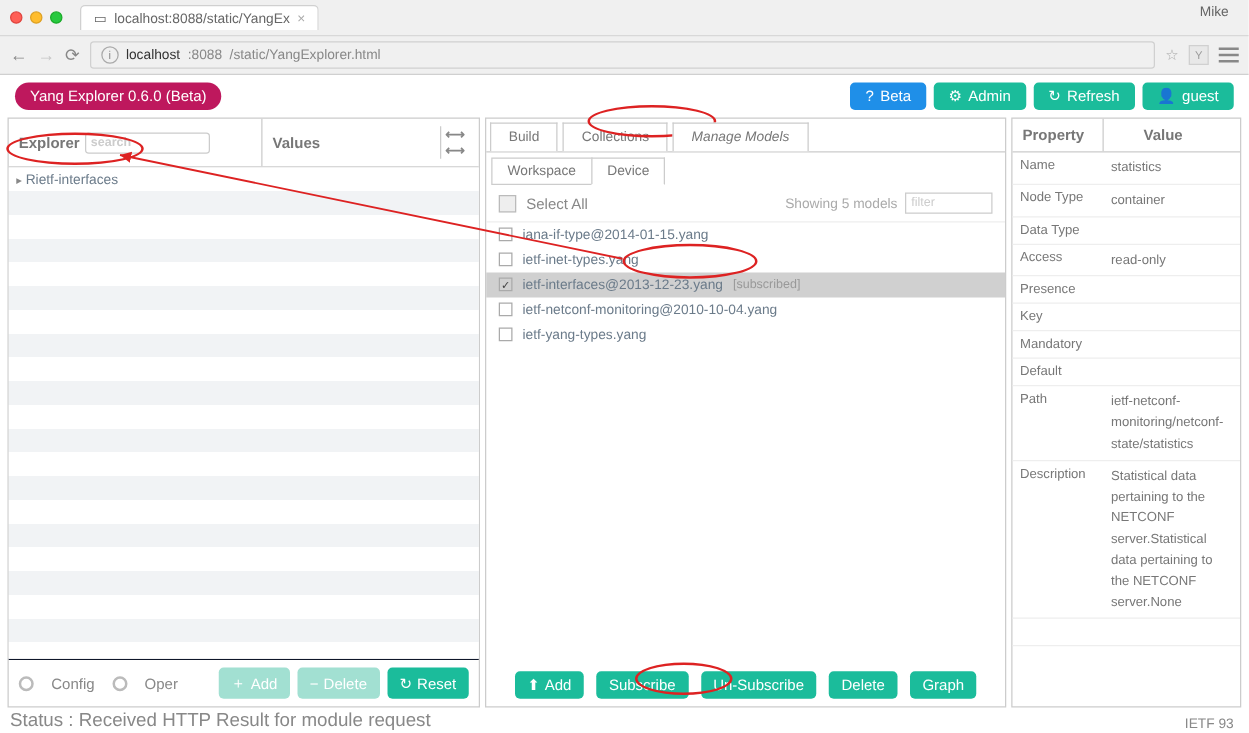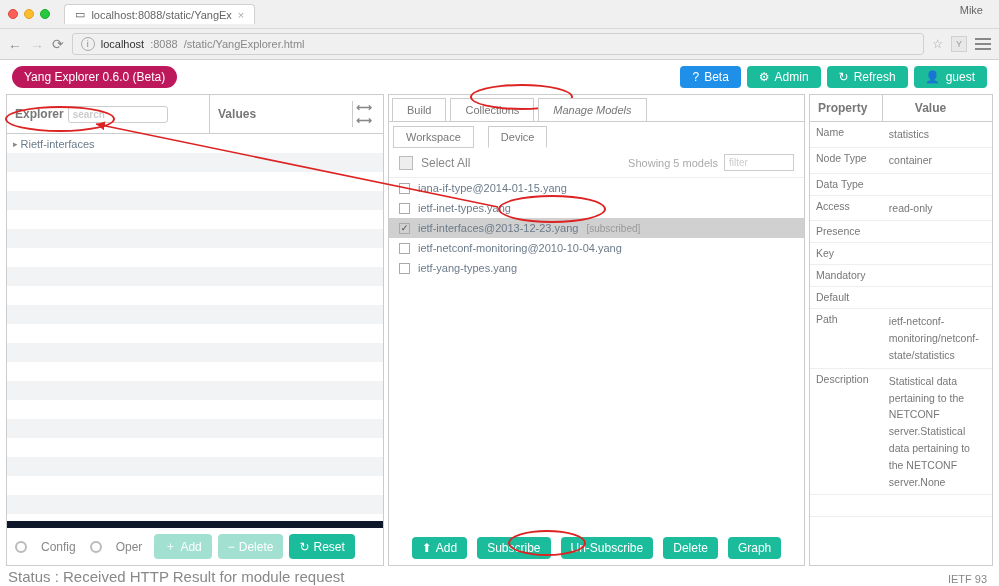--- a/index.html
+++ b/index.html
@@ -43,42 +43,42 @@
 .left-header { display: flex; border-bottom: 1px solid #ccc; }
 .col-h { padding: 6px 8px; font-weight: bold; font-size: 12px; color: #777; position: relative; display:flex;align-items:center;gap:4px;}
 .col-explorer { width: 54%; border-right: 1px solid #ccc; }
 .col-values { flex: 1; display:flex; align-items:center; justify-content:space-between; }
 .shrink-box { display:flex;flex-direction:column;border-left:1px solid #ccc;height:100%;}
 .shrink-box span{font-size:11px;color:#888;padding:0 3px;}
 .search-ex { border: 1px solid #ccc; border-radius: 3px; font-size: 10px; padding: 2px 4px; color: #ccc; width: 100px; }
 .tree-area { flex: 1; background: repeating-linear-gradient(#fff, #fff 19px, #f1f3f5 19px, #f1f3f5 38px); padding: 4px 6px; position: relative; }
 .tree-node { display:flex; align-items:center; gap:3px; font-size:11px; color: #6b7b8a; }
 .tri { font-size:9px;color:#888;}
-.left-footer { display: flex; align-items: center; justify-content: flex-start; padding: 6px 8px; border-top: 7px solid #0f172a; gap: 12px; }
+.left-footer { display: flex; align-items: center; justify-content: space-between; padding: 6px 8px; border-top: 1px solid #0f172a; }
 .radio-group { display: flex; gap: 14px; align-items: center; color:#888; font-size:12px;}
 .radio { width:12px;height:12px;border:2px solid #bbb;border-radius:50%;display:inline-block;}
 .btn-group { display:flex; gap:6px;}
 .btn-t { background:#1bbc9b;color:#fff;padding:4px 10px;border-radius:4px;font-size:12px;display:inline-flex;align-items:center;gap:4px;cursor:pointer;}
 .btn-t.faded{background:#a2e0d2;}
 
 .center-panel { flex: 1; display: flex; flex-direction: column; }
 .tabrow { display:flex; border-bottom:1px solid #ccc; padding: 3px 3px 0 3px; gap:5px;}
 .tab-btn { padding:5px 14px; border:1px solid #ccc; border-bottom:none; font-size:11px; color:#777; background:#fff; margin-right:-1px; cursor:pointer; }
 .tab-btn.active { position:relative; z-index:1;font-style:italic; }
-.subtabrow { display:flex; padding: 4px 4px 0 4px; gap:15px;}
+.subtabrow { display:flex; padding: 4px 4px 0 4px; gap:0;}
 .subtab { padding:4px 12px; border:1px solid #ccc; font-size:11px; color:#777; background:#fff; margin-right:-1px; cursor:pointer;}
 .subtab.active { border-bottom-color:#fff; position:relative; z-index:1;}
 .model-area { flex:1; display:flex; flex-direction:column; border-top: none; }
 .sel-row { display:flex; align-items:center; justify-content:space-between; padding:6px 10px; border-bottom:1px solid #eee;}
 .sel-left { display:flex; align-items:center; gap:8px; color:#888; }
 .cb-big { width:14px;height:14px;border:1px solid #bbb;background:#eee;}
 .showing { color:#aaa; font-size:11px; display:flex;align-items:center;gap:6px;}
 .filter-in { border:1px solid #ccc; width:70px; padding:2px 4px; font-size:10px; color:#ccc; }
 .model-list { flex:1; }
-.model-row { display:flex; align-items:center; gap:8px; padding:4px 10px; font-size:11px; color:#6b7b8a;}
+.model-row { display:flex; align-items:flex-start; gap:8px; padding:4px 10px; font-size:11px; color:#6b7b8a;}
 .model-row .cb { width:11px;height:11px;border:1px solid #aaa;display:inline-flex;align-items:center;justify-content:center;font-size:9px;color:#444;}
 .model-row.checked { background:#d0d0d0;}
 .model-row .sub { color:#999;font-size:10px;}
 .center-footer { display:flex; justify-content:center; gap:10px; padding:6px;}
 
 .right-panel { width: 184px; display:flex; flex-direction:column;}
 .prop-head { display:flex; border-bottom:1px solid #ccc;}
 .prop-head div { padding:6px 8px; font-weight:bold; font-size:12px; color:#777;}
 .prop-head .pc { width:40%; border-right:1px solid #ccc;}
 .prop-head .vc { flex:1;margin-left:24px;}

